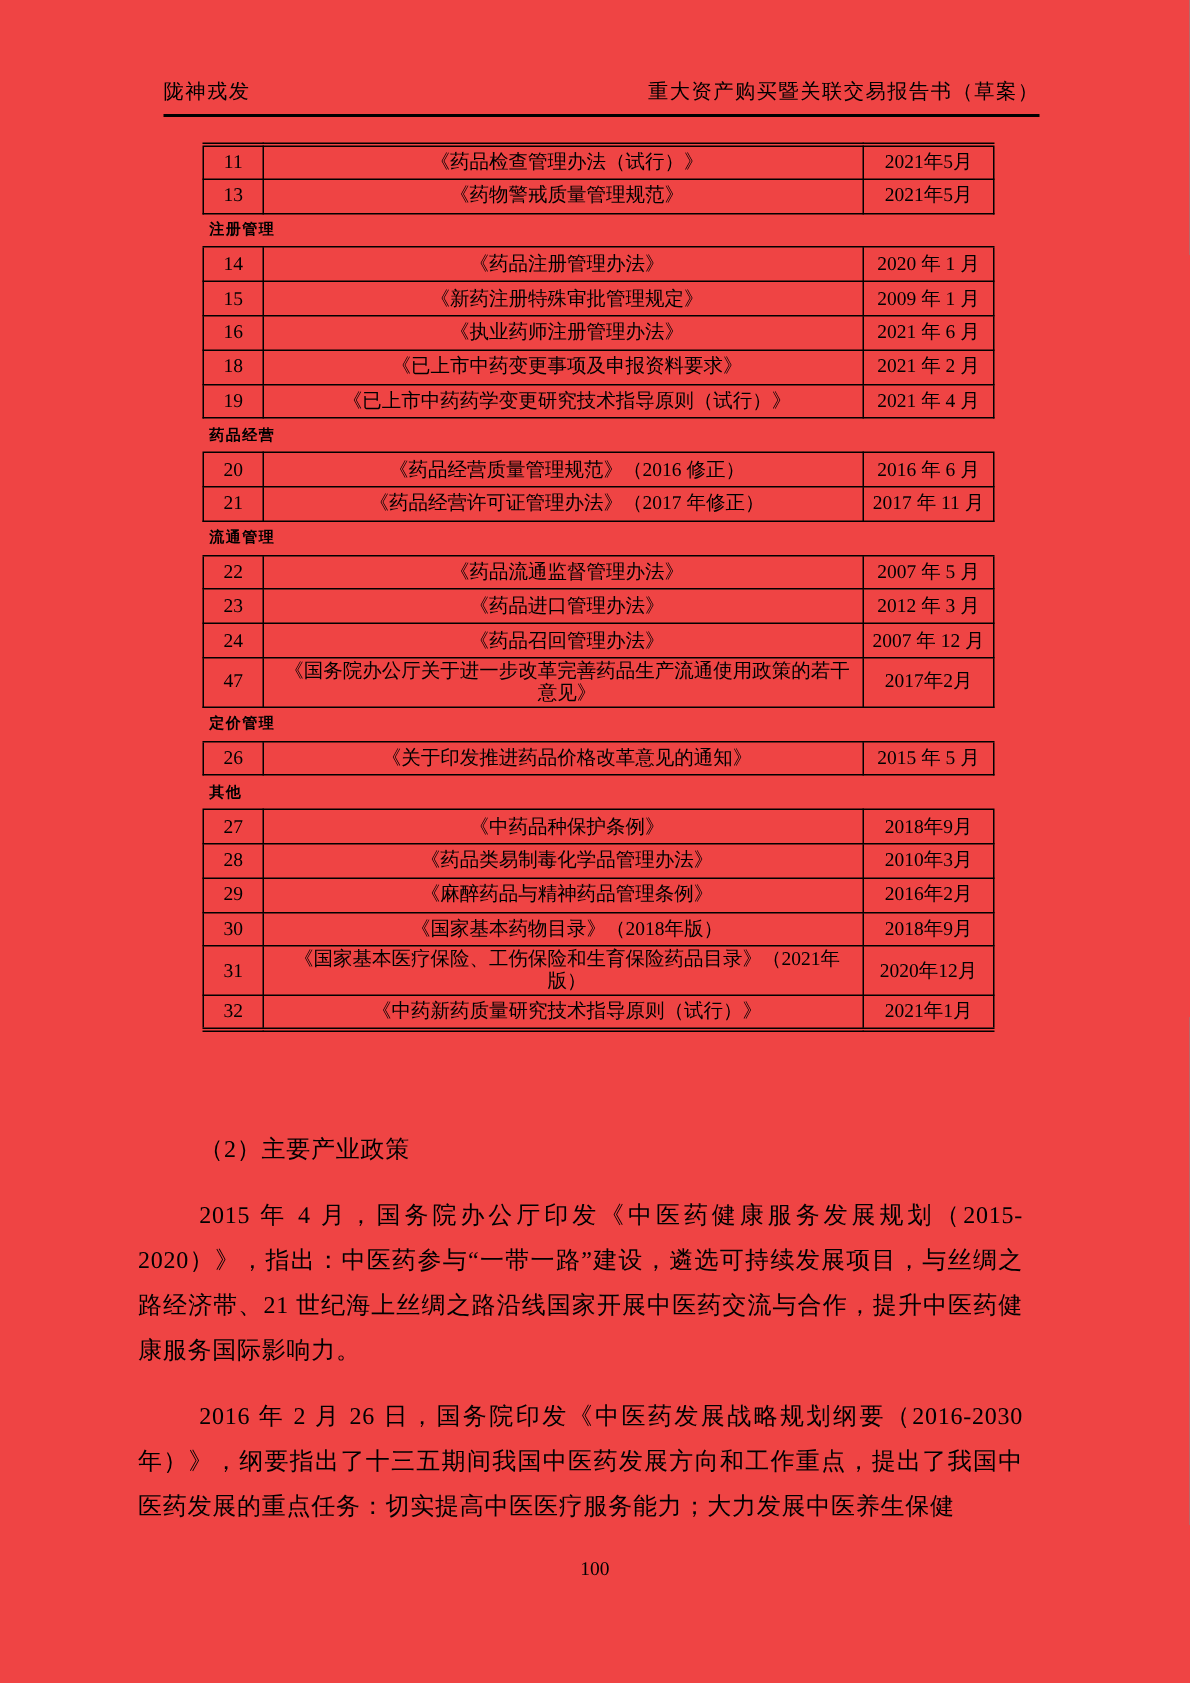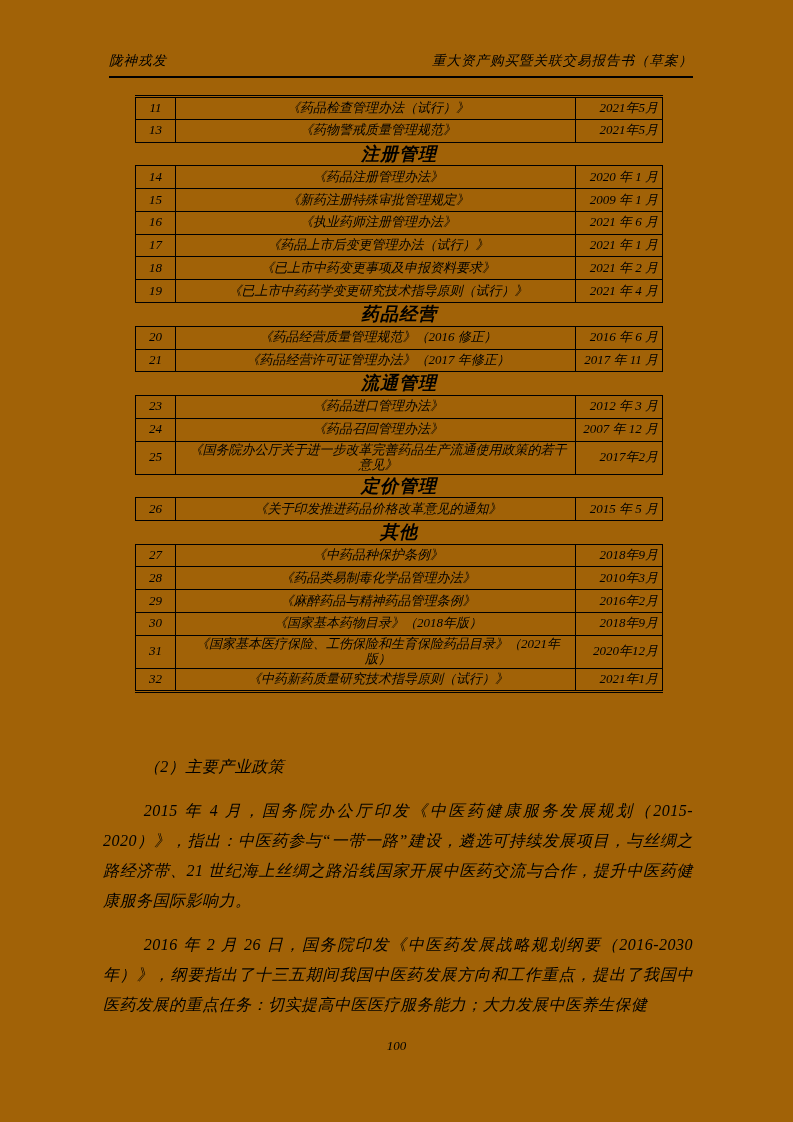--- a/index.html
+++ b/index.html
@@ -2,25 +2,24 @@
 <html><head>
 <meta charset="utf-8">
 <style>
   * { margin: 0; padding: 0; box-sizing: border-box; }
   html, body { background: #888; }
   .page {
     position: relative;
     width: 793px;
     height: 1122px;
     margin: 0 auto;
-    background: #a16207;
+    background: #ef4444;
     font-family: "Liberation Serif", "DejaVu Serif", serif;
     color: #000;
     overflow: hidden;
-    font-style: italic;
   }
   
   .running-header {
     position: absolute;
     left: 109px;
     top: 52px;
     width: 584px;
     display: flex;
     justify-content: space-between;
     align-items: flex-end;
@@ -42,34 +41,33 @@
   .doc-table { border-top: 3px double #000; border-bottom: 3px double #000; }
   .doc-table td {
     border: 1px solid #000;
     height: 22.8px;
     vertical-align: middle;
     line-height: 1.15;
     padding: 1px 4px;
   }
   .doc-table td.num-cell   { text-align: center; }
   .doc-table td.title-cell { text-align: center; padding-left: 9px; }
-  .doc-table td.date-cell  { text-align: right; white-space: nowrap; }
+  .doc-table td.date-cell  { text-align: center; white-space: nowrap; }
   .doc-table td.section-cell {
-    text-align: center;
     font-weight: bold;
     border-left: none;
     border-right: none;
     font-family: "Liberation Sans", "DejaVu Sans", sans-serif;
-    font-size: 18px;
+    font-size: 10px;
     letter-spacing: 1px;
   }
   
   .content {
     position: absolute;
-    left: 103px;
+    left: 92px;
     top: 752px;
     width: 590px;
     font-size: 16px;
     line-height: 30px;
   }
   .sub-heading {
     text-indent: 2.55em;
     margin-bottom: 11px;
     letter-spacing: 0.5px;
   }
@@ -128,25 +126,20 @@
           <td class="num-cell">15</td>
           <td class="title-cell">《新药注册特殊审批管理规定》</td>
           <td class="date-cell">2009 年 1 月</td>
         </tr>
         <tr>
           <td class="num-cell">16</td>
           <td class="title-cell">《执业药师注册管理办法》</td>
           <td class="date-cell">2021 年 6 月</td>
         </tr>
         <tr>
-          <td class="num-cell">17</td>
-          <td class="title-cell">《药品上市后变更管理办法（试行）》</td>
-          <td class="date-cell">2021 年 1 月</td>
-        </tr>
-        <tr>
           <td class="num-cell">18</td>
           <td class="title-cell">《已上市中药变更事项及申报资料要求》</td>
           <td class="date-cell">2021 年 2 月</td>
         </tr>
         <tr>
           <td class="num-cell">19</td>
           <td class="title-cell">《已上市中药药学变更研究技术指导原则（试行）》</td>
           <td class="date-cell">2021 年 4 月</td>
         </tr>
         <tr>
@@ -159,31 +152,36 @@
         </tr>
         <tr>
           <td class="num-cell">21</td>
           <td class="title-cell">《药品经营许可证管理办法》（2017 年修正）</td>
           <td class="date-cell">2017 年 11 月</td>
         </tr>
         <tr>
           <td colspan="3" class="section-cell">流通管理</td>
         </tr>
         <tr>
+          <td class="num-cell">22</td>
+          <td class="title-cell">《药品流通监督管理办法》</td>
+          <td class="date-cell">2007 年 5 月</td>
+        </tr>
+        <tr>
           <td class="num-cell">23</td>
           <td class="title-cell">《药品进口管理办法》</td>
           <td class="date-cell">2012 年 3 月</td>
         </tr>
         <tr>
           <td class="num-cell">24</td>
           <td class="title-cell">《药品召回管理办法》</td>
           <td class="date-cell">2007 年 12 月</td>
         </tr>
         <tr>
-          <td class="num-cell">25</td>
+          <td class="num-cell">47</td>
           <td class="title-cell">《国务院办公厅关于进一步改革完善药品生产流通使用政策的若干意见》</td>
           <td class="date-cell">2017年2月</td>
         </tr>
         <tr>
           <td colspan="3" class="section-cell">定价管理</td>
         </tr>
         <tr>
           <td class="num-cell">26</td>
           <td class="title-cell">《关于印发推进药品价格改革意见的通知》</td>
           <td class="date-cell">2015 年 5 月</td>

